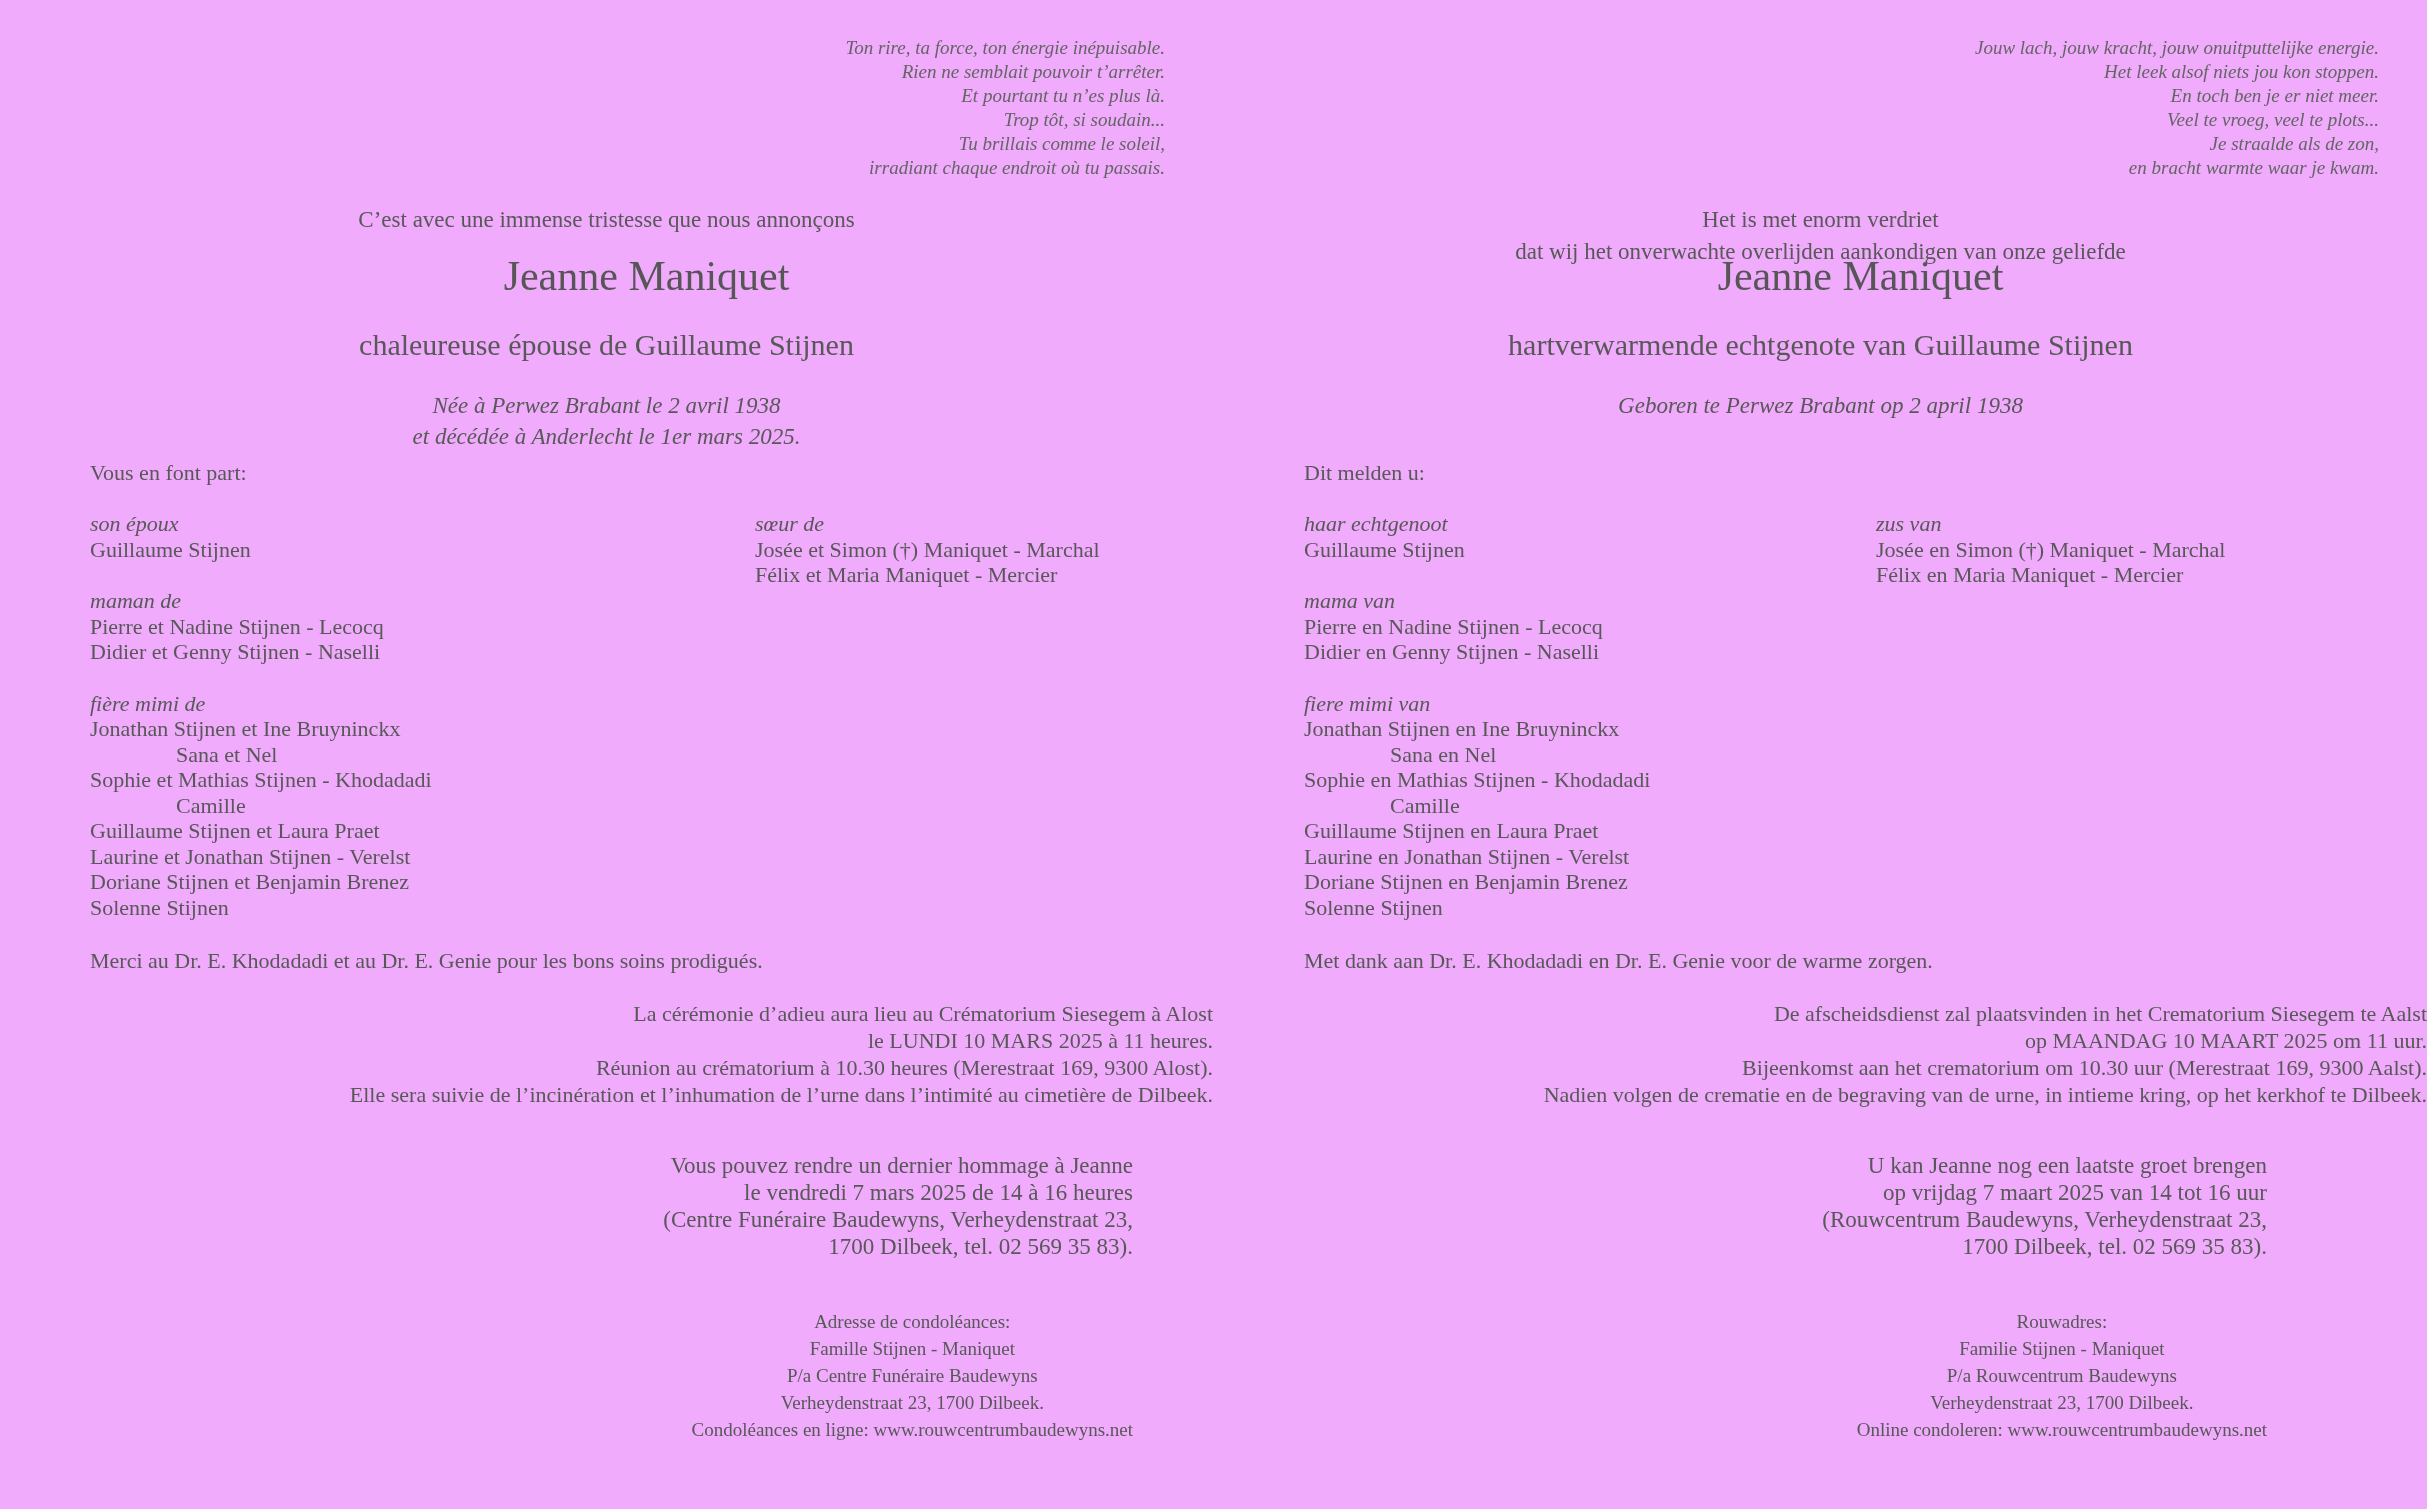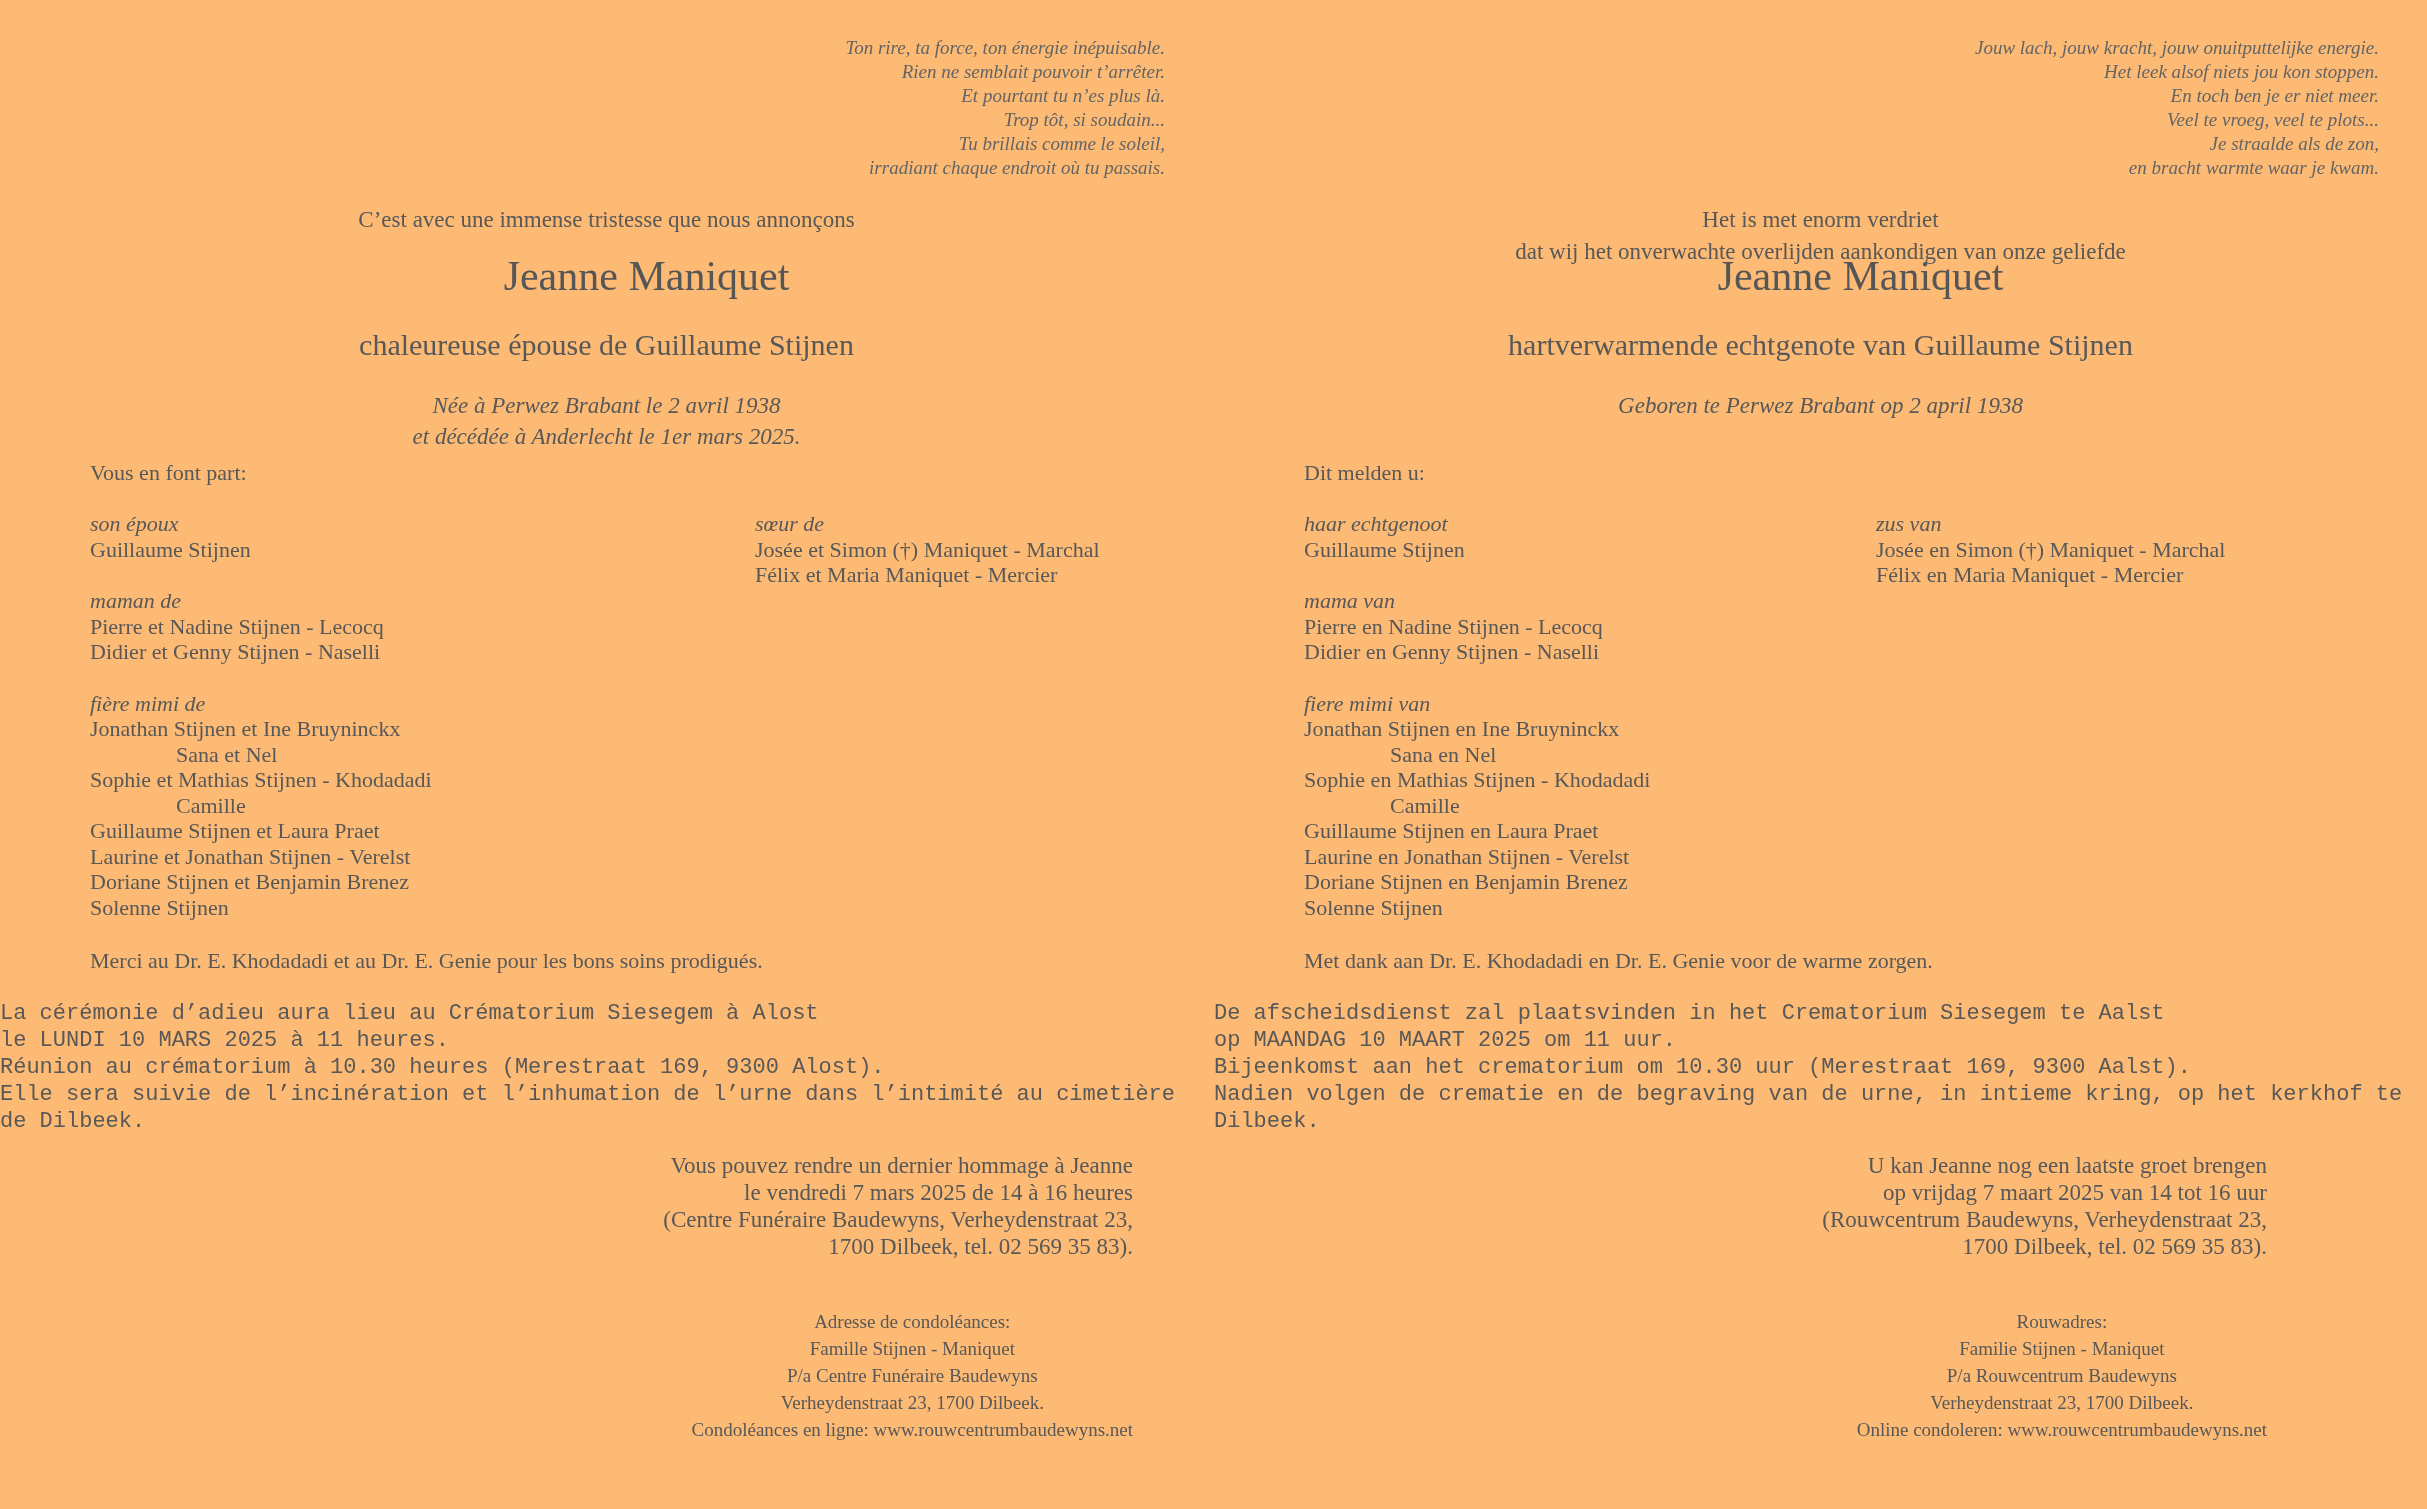--- a/index.html
+++ b/index.html
@@ -1,18 +1,18 @@
 <!DOCTYPE html>
 <html><head>
 <meta charset="utf-8">
 <style>
   html,body { margin:0; padding:0; background:#ffffff; }
   .sheet {
     position:relative; width:2427px; height:1509px;
-    background:#fdba74; overflow:hidden;
+    background:#f0abfc; overflow:hidden;
     font-family:"Liberation Serif", serif;
     color:#585858;
   }
   .page { position:absolute; top:0; width:1213px; height:1509px; }
   .page-fr { left:0; }
   .page-nl { left:1214px; }
 
   .poem {
     position:absolute; top:36px; right:48px;
     text-align:right; font-style:italic;
@@ -44,21 +44,21 @@
     position:absolute; top:511px; left:755px;
     font-size:22px; line-height:25.5px;
   }
   .page-nl .fam-right { left:662px; }
   .group + .group { margin-top:26px; }
   .role { font-style:italic; }
   .indent { padding-left:86px; }
   .thanks { position:absolute; top:948px; left:90px; font-size:22px; }
   .ceremony {
     position:absolute; top:1000px; left:0; width:100%;
-    text-align:left; font-size:22px; line-height:27px;font-family:Liberation Mono, monospace;
+    text-align:right; font-size:22px; line-height:27px;
   }
   .visitation {
     position:absolute; top:1152px; right:80px;
     text-align:right; font-size:23px; line-height:27px;
   }
   .page-nl .visitation { right:160px; }
   .condolence {
     position:absolute; top:1308px; right:80px;
     text-align:center; font-size:19px; line-height:27px;
   }

